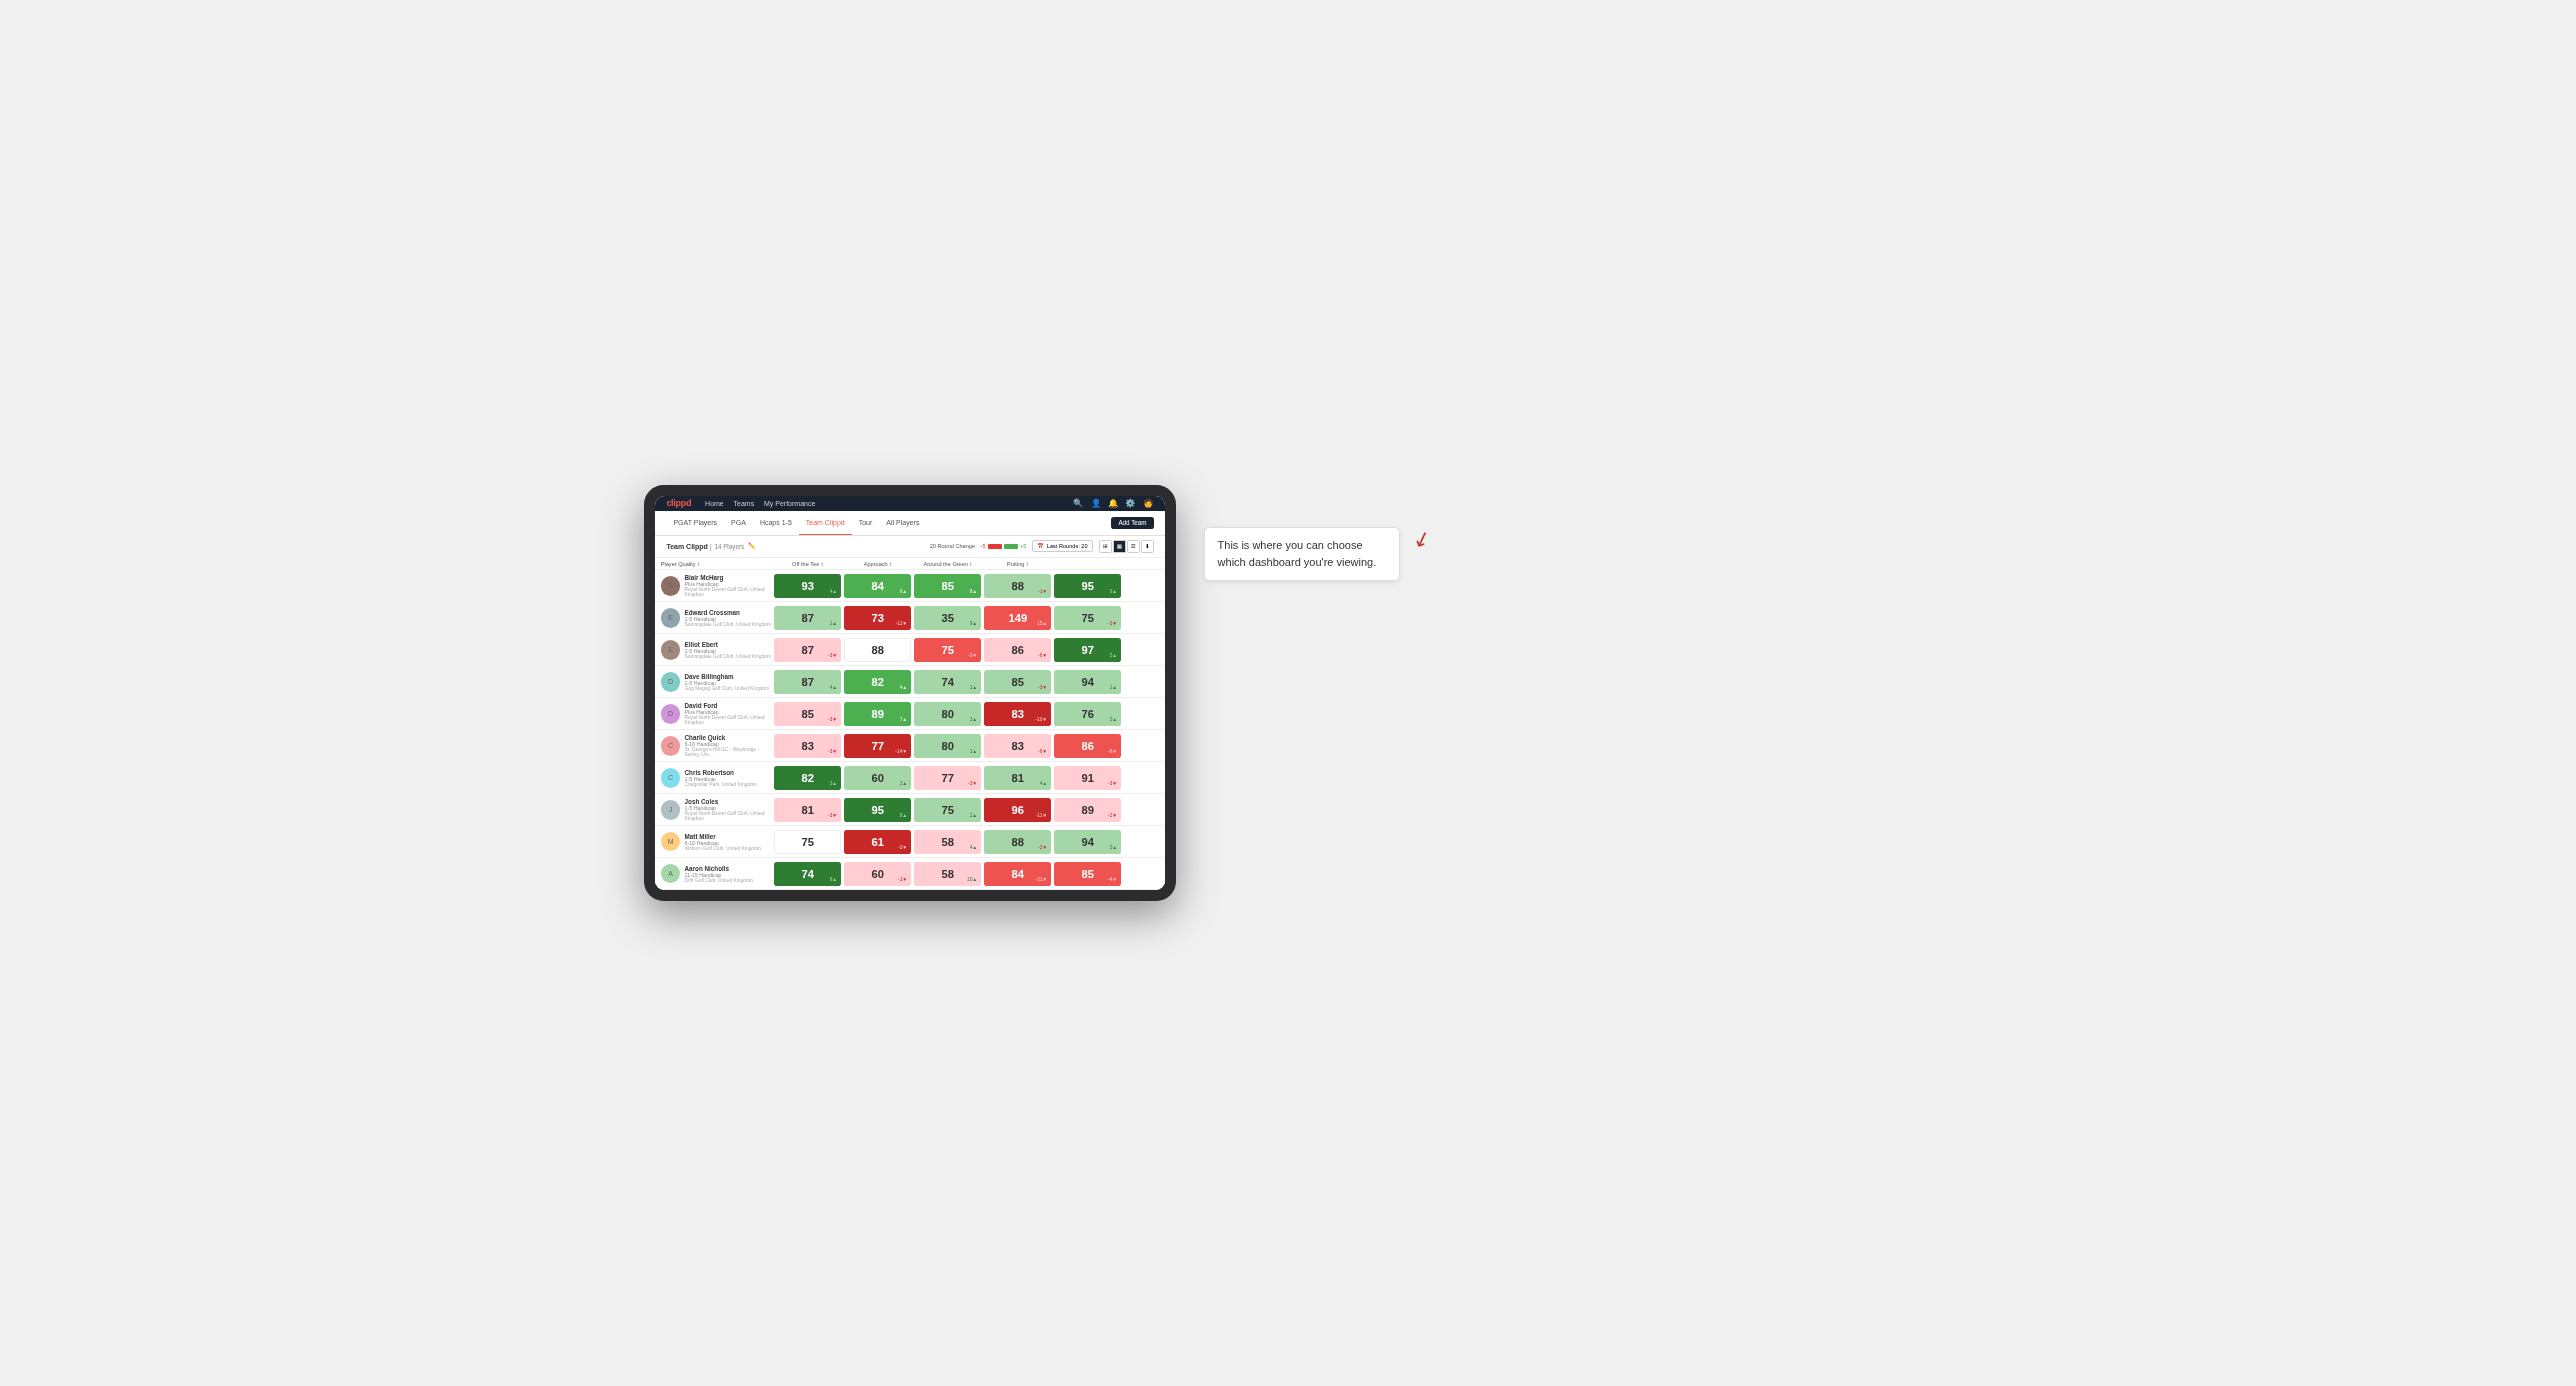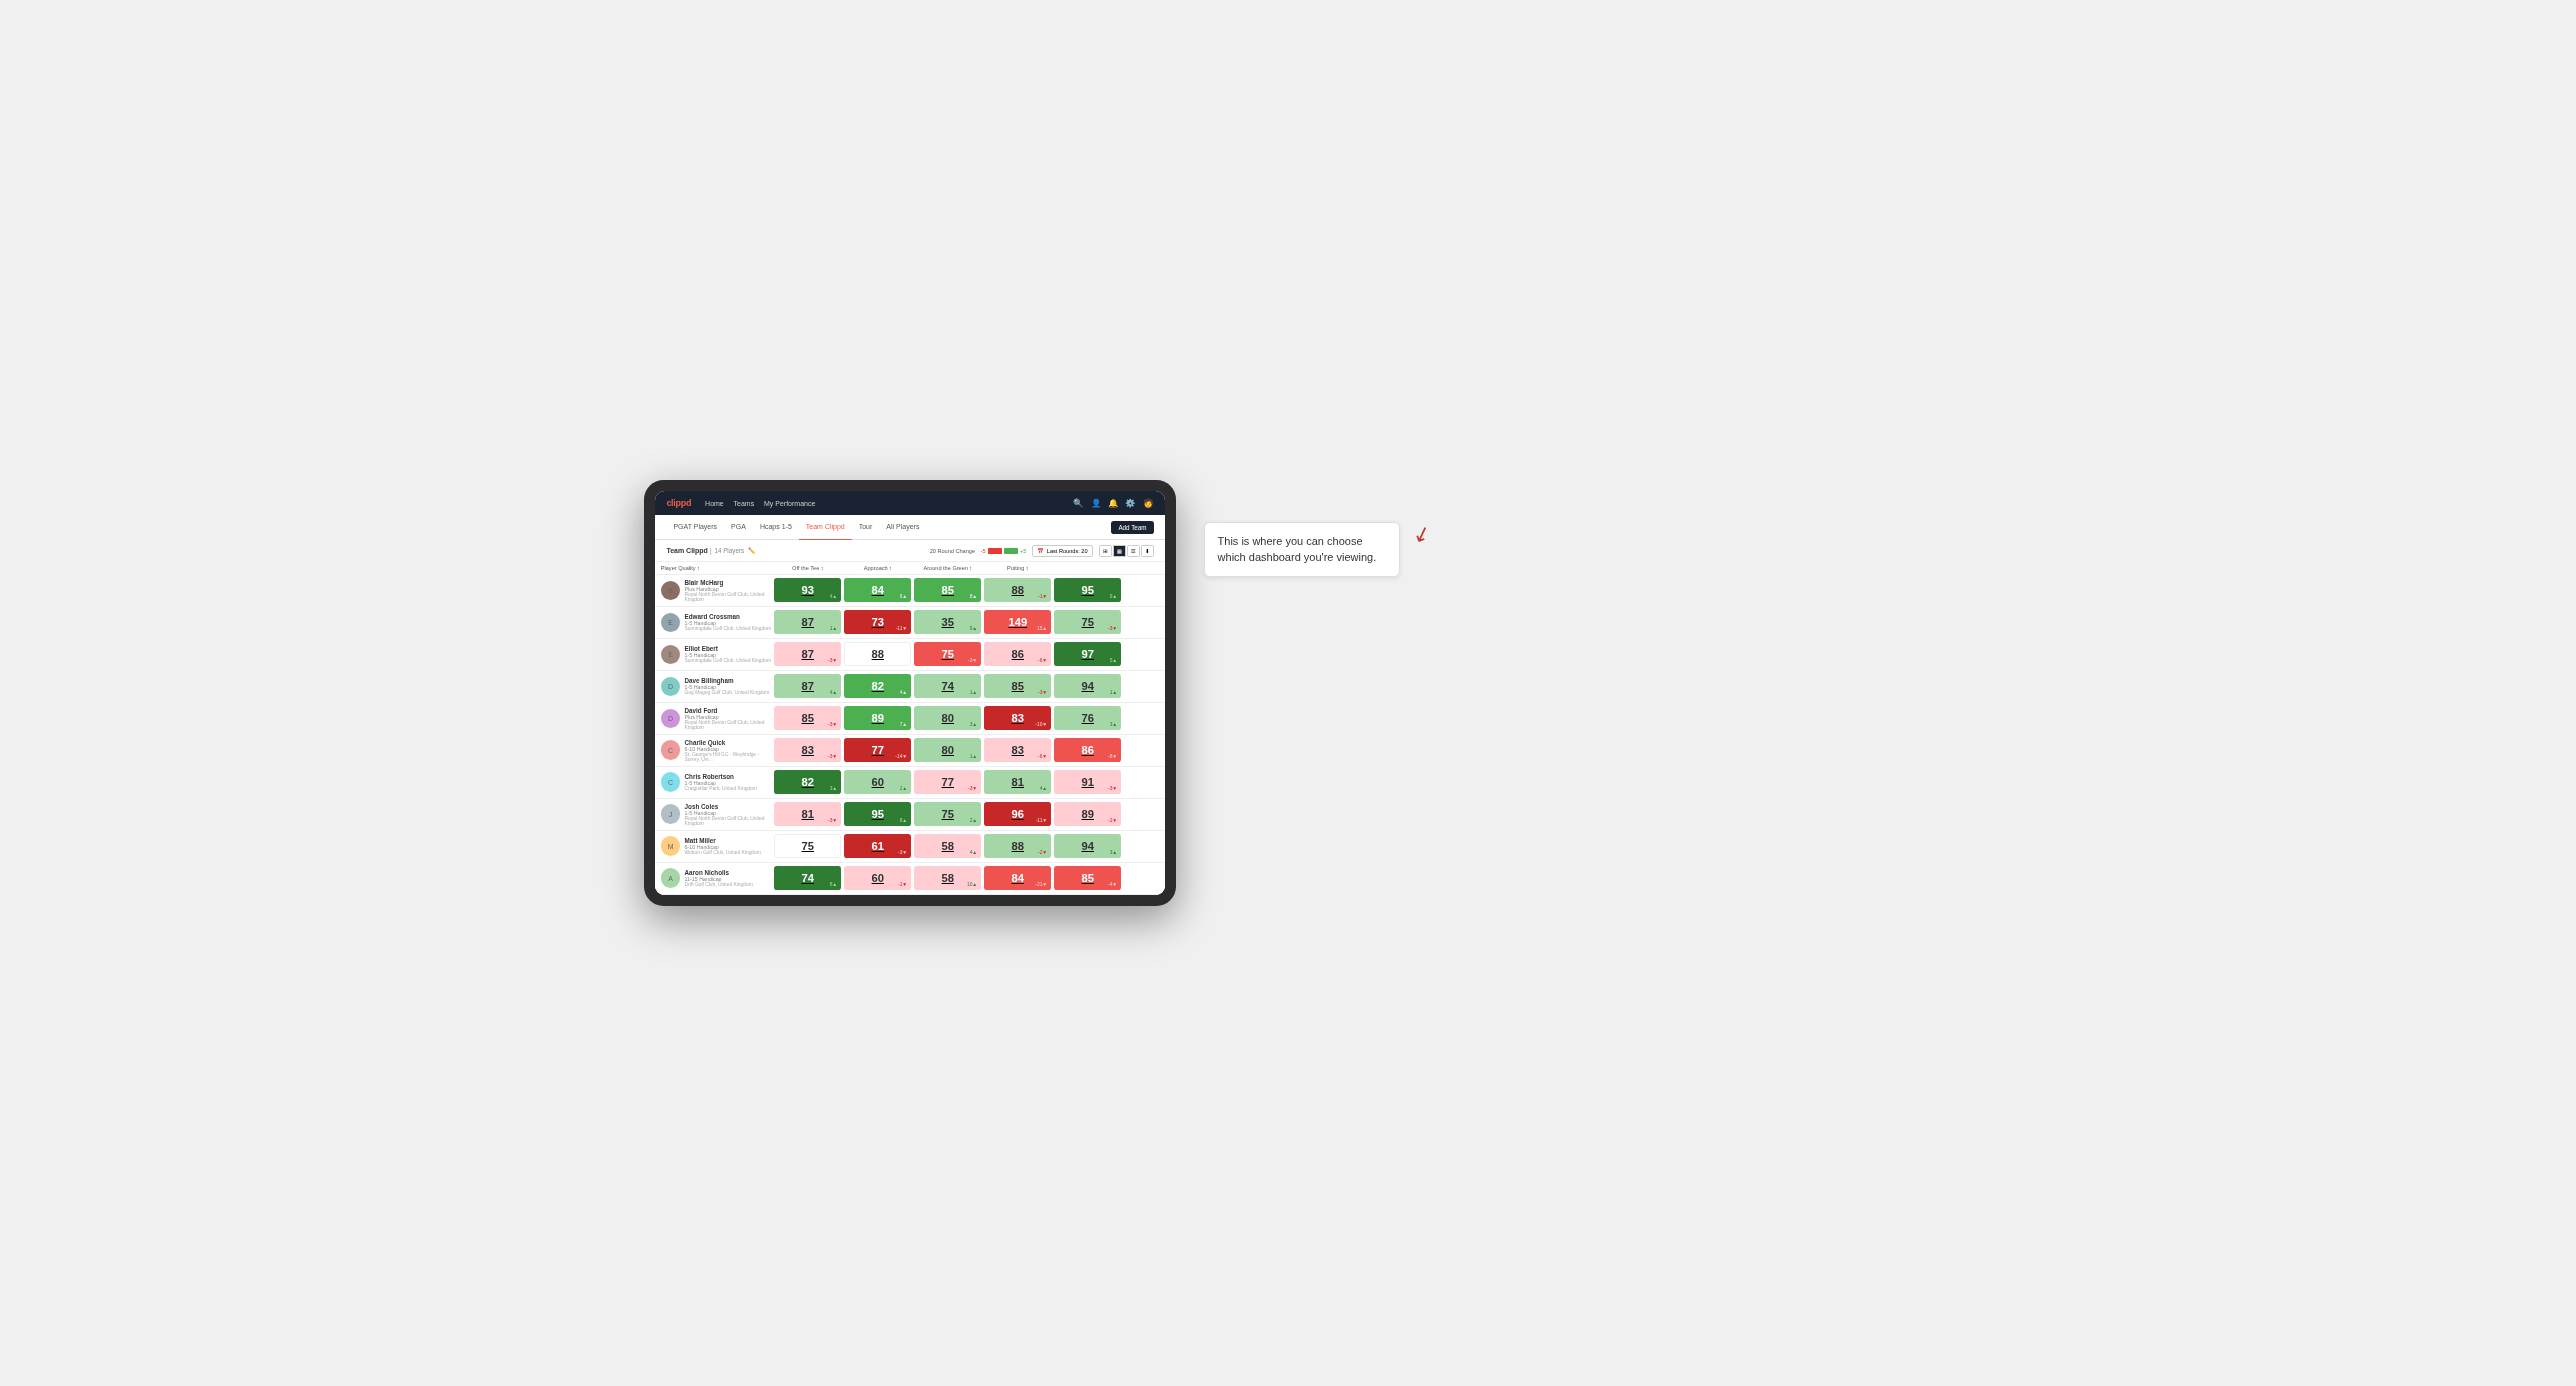--- a/index.html
+++ b/index.html
@@ -36,21 +36,21 @@
       border-radius: 9.8px;
       overflow: hidden;
     }
 
     
     .nav-bar {
       background: #1a2332;
       display: flex;
       align-items: center;
       padding: 0 11.2px;
-      height: 24px;
+      height: 15px;
     }
 
     .nav-logo {
       color: #e85d4a;
       font-weight: 700;
       font-size: 9px;
       letter-spacing: -0.3px;
       margin-right: 14px;
     }
 
@@ -280,21 +280,20 @@
     }
 
     .score-cell {
       display: flex;
       align-items: center;
       justify-content: center;
       margin: 1.4px;
       border-radius: 2.8px;
       height: 24px;
       position: relative;
-      text-decoration: underline;
     }
 
     .score-main {
       font-size: 11.2px;
       font-weight: 700;
       color: #333;
     }
 
     .score-change {
       font-size: 4.9px;

